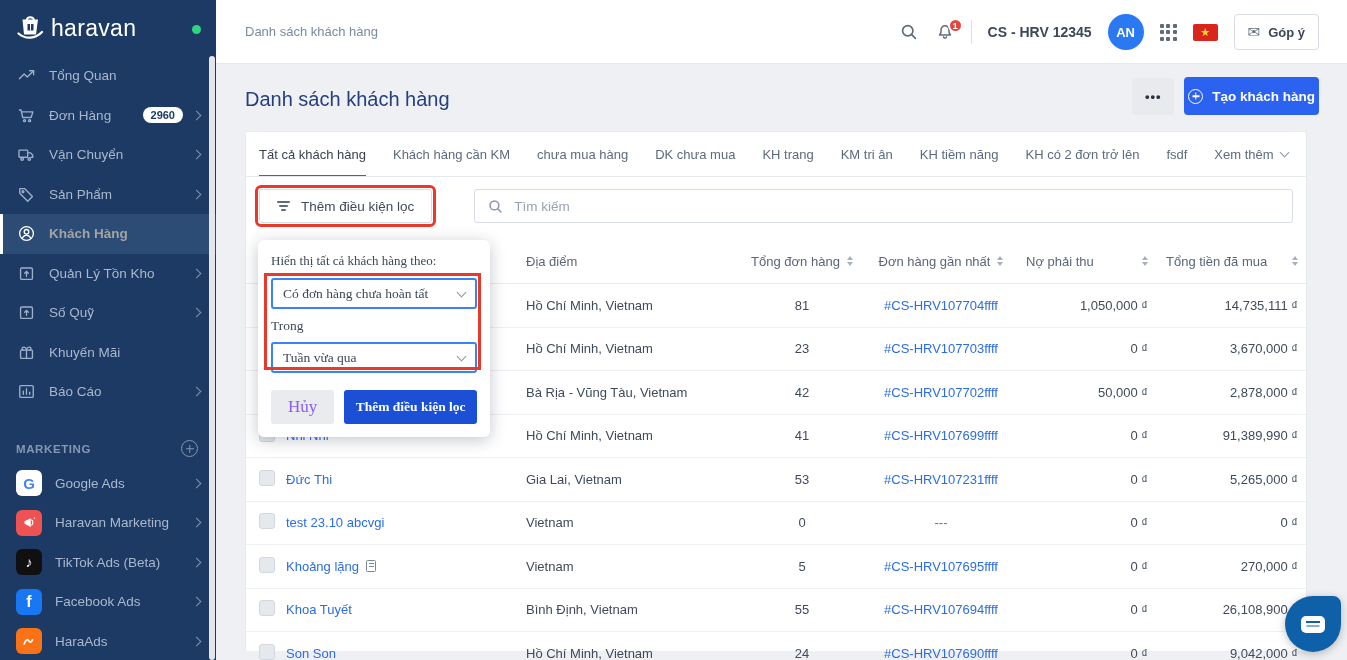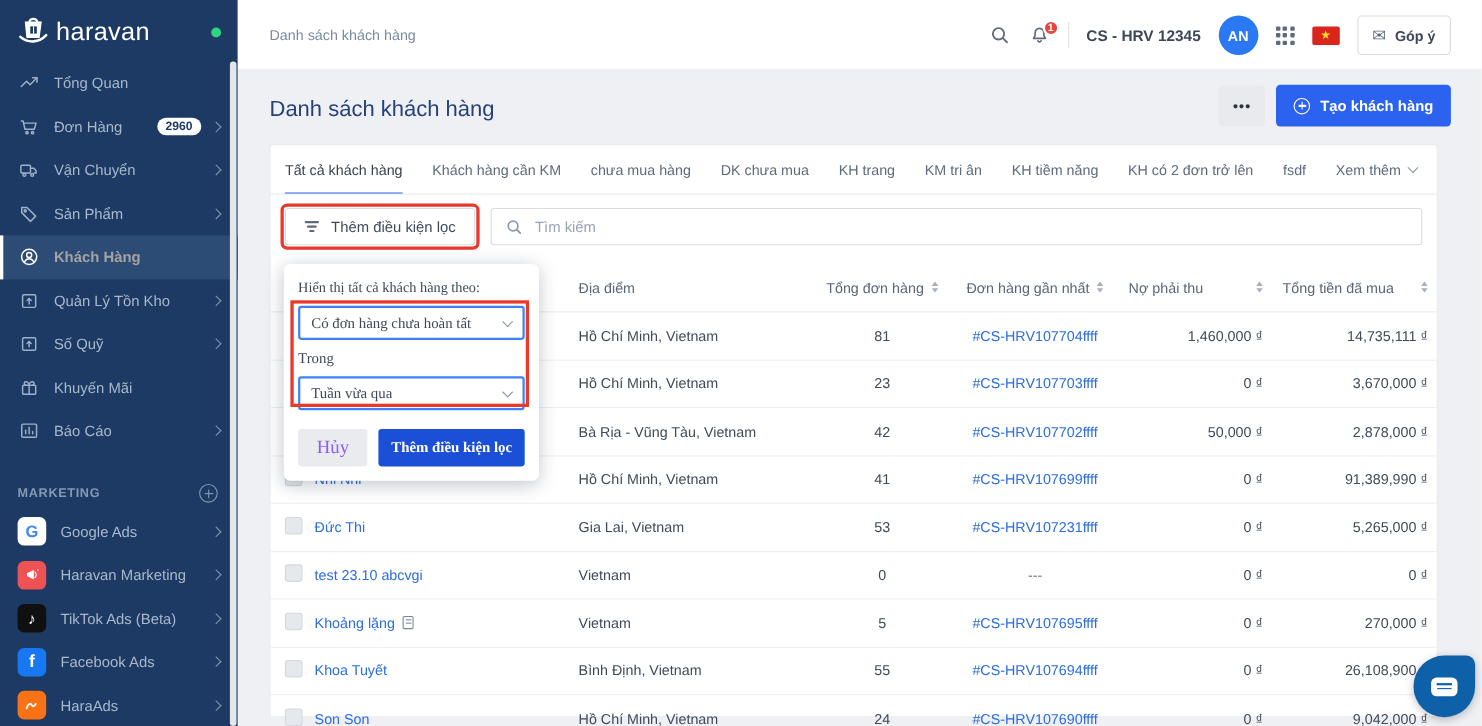--- a/index.html
+++ b/index.html
@@ -45,39 +45,39 @@
   .grid-icon i { width:4px; height:4px; border-radius:1px; background:#5f6b7a; }
   .flag { width:25px; height:17px; background:#da251d; border-radius:2px; display:flex; align-items:center; justify-content:center; cursor:pointer; }
   .flag .star { color:#ffde21; font-size:11px; line-height:1; }
   .gopy { display:flex; align-items:center; gap:8px; height:36px; padding:0 13px; background:#fff; border:1px solid #d8dde4; border-radius:4px; font-size:13px; font-weight:600; color:#3c4858; cursor:pointer; font-family:inherit; }
   .gopy .env { font-size:15px; color:#5f6b7a; }
 
   .page-head { position:relative; height:76px; }
   .page-title { position:absolute; left:29px; top:24px; font-size:20px; font-weight:500; color:#27407c; }
   .head-actions { position:absolute; right:28px; top:13px; display:flex; gap:10px; align-items:center; }
   .more-btn { width:42px; height:37px; background:#e8eaee; border:none; border-radius:4px; font-size:13px; font-weight:700; color:#2b3440; letter-spacing:1px; cursor:pointer; }
-  .create-btn { height:38px; padding:0 16px; background:#2c62f0; border:none; border-radius:4px; color:#fff; font-size:13.5px; font-weight:600; display:flex; align-items:center; gap:9px; cursor:pointer; font-family:inherit; }
+  .create-btn { height:38px; padding:0 4px; background:#2c62f0; border:none; border-radius:4px; color:#fff; font-size:13.5px; font-weight:600; display:flex; align-items:center; gap:9px; cursor:pointer; font-family:inherit; }
   .pc-white { width:15px; height:15px; border:1.5px solid #fff; border-radius:50%; position:relative; flex:none; }
   .pc-white::before,.pc-white::after { content:''; position:absolute; background:#fff; left:50%; top:50%; }
   .pc-white::before { width:7px; height:1.5px; transform:translate(-50%,-50%); }
   .pc-white::after { width:1.5px; height:7px; transform:translate(-50%,-50%); }
 
   .card { position:absolute; left:29px; top:131px; width:1062px; height:520px; background:#fff; border:1px solid #e7eaee; border-bottom:none; border-radius:3px 3px 0 0; }
   .tabs { height:45px; border-bottom:1px solid #e7eaee; display:flex; align-items:center; padding:0 13px; gap:27px; overflow:hidden; }
   .tab { font-size:13px; color:#5d6b7e; cursor:pointer; height:45px; display:flex; align-items:center; gap:7px; white-space:nowrap; position:relative; flex:none; }
   .tab.active { color:#39434f; font-weight:500; }
   .tab.active::after { content:''; position:absolute; left:0; right:0; bottom:0; height:2px; background:#2a62e9; }
 
   .filter-row { display:flex; align-items:center; padding:12px 13px 16px 13px; gap:14px; }
   .annotated-wrap { outline:3px solid #e8392b; outline-offset:1px; border-radius:2px; }
   .filter-btn { height:34px; border:1px solid #d8dde4; border-radius:3px; background:#fff; display:flex; align-items:center; gap:11px; padding:0 17px; font-size:13.5px; color:#3f4a5a; cursor:pointer; font-family:inherit; }
   .filter-icon { display:flex; flex-direction:column; gap:2.6px; align-items:center; }
   .filter-icon i { height:1.8px; background:#5f6b7a; border-radius:1px; display:block; }
   .filter-icon i:nth-child(1){ width:13px; } .filter-icon i:nth-child(2){ width:9px; } .filter-icon i:nth-child(3){ width:5px; }
-  .search-box { flex:1; height:34px; border:1px solid #d8dde4; border-radius:3px; display:flex; align-items:center; padding:0 12px; gap:10px; background:#fff; color:#8b97a8; }
+  .search-box { flex:1; height:34px; border:1px solid #d8dde4; border-radius:3px; display:flex; align-items:center; padding:0 12px; gap:10px; background:#fff; color:#8b97a8;margin-left:28px; }
   .search-box input { border:none; outline:none; flex:1; font-size:13.5px; font-family:inherit; color:#3f4a5a; background:transparent; }
   .search-box input::placeholder { color:#98a3b3; }
 
   
   .thead, .tr { display:grid; grid-template-columns:40px 212px 250px 108px 170px 140px 1fr; align-items:center; }
   .thead { height:45px; border-bottom:1px solid #e9ebef; font-size:13px; color:#5a6679; }
   .tr { height:43.5px; border-bottom:1px solid #edeff2; font-size:13px; color:#3f4a5a; }
   .c-check { padding-left:13px; }
   .c-loc { padding-left:28px; }
   .c-orders { text-align:center; }
@@ -426,21 +426,21 @@
             </span>
           </div>
         </div>
       <div id="tbody">
           <div class="tr">
             <div class="td c-check"><span class="checkbox"></span></div>
             <div class="td c-name"></div>
             <div class="td c-loc">Hồ Chí Minh, Vietnam</div>
             <div class="td c-orders">81</div>
             <div class="td c-recent"><span class="link">#CS-HRV107704ffff</span></div>
-            <div class="td c-debt">1,460,000 ₫</div>
+            <div class="td c-debt">1,050,000 ₫</div>
             <div class="td c-total">14,735,111 ₫</div>
           </div>
           <div class="tr">
             <div class="td c-check"><span class="checkbox"></span></div>
             <div class="td c-name"></div>
             <div class="td c-loc">Hồ Chí Minh, Vietnam</div>
             <div class="td c-orders">23</div>
             <div class="td c-recent"><span class="link">#CS-HRV107703ffff</span></div>
             <div class="td c-debt">0 ₫</div>
             <div class="td c-total">3,670,000 ₫</div>

